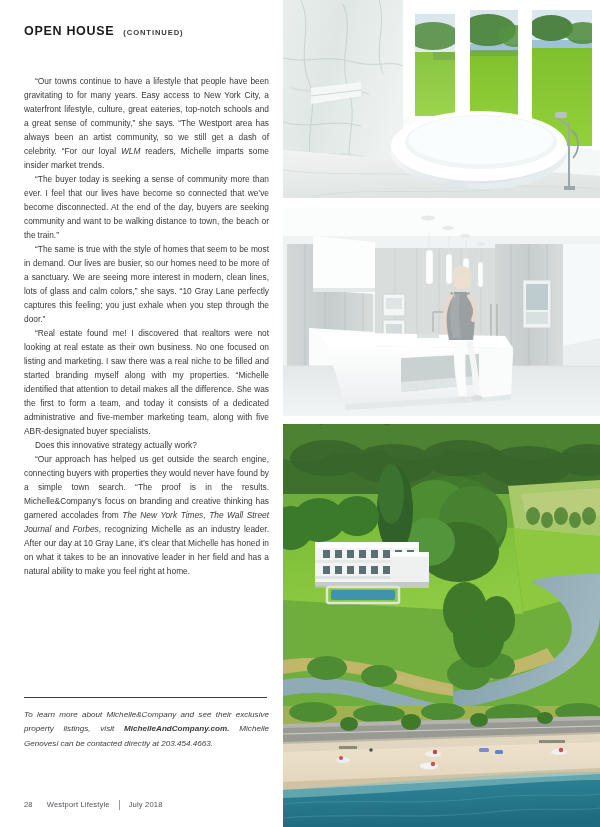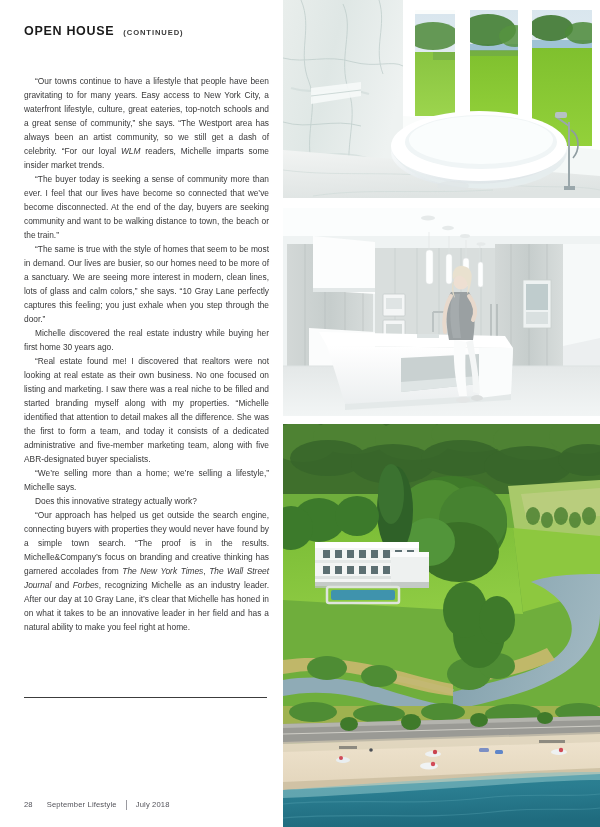--- a/index.html
+++ b/index.html
@@ -153,33 +153,34 @@
 
     <div class="running-head">
       <span class="rh-title">OPEN HOUSE</span>
       <span class="rh-cont">(CONTINUED)</span>
     </div>
 
     <div class="article-body">
       <p id="p0">“Our towns continue to have a lifestyle that people have been gravitating to for many years. Easy access to New York City, a waterfront lifestyle, culture, great eateries, top-notch schools and a great sense of community,” she says. “The Westport area has always been an artist community, so we still get a dash of celebrity. “For our loyal <em>WLM</em> readers, Michelle imparts some insider market trends.</p>
       <p class="tight">“The buyer today is seeking a sense of community more than ever. I feel that our lives have become so connected that we’ve become disconnected. At the end of the day, buyers are seeking community and want to be walking distance to town, the beach or the train.”</p>
       <p>“The same is true with the style of homes that seem to be most in demand. Our lives are busier, so our homes need to be more of a sanctuary. We are seeing more interest in modern, clean lines, lots of glass and calm colors,” she says. “10 Gray Lane perfectly captures this feeling; you just exhale when you step through the door.”</p>
-      <p>Michelle discovered the real estate industry while buying her first home 30 years ago.</p>
       <p class="tight">“Real estate found me! I discovered that realtors were not looking at real estate as their own business. No one focused on listing and marketing. I saw there was a real niche to be filled and started branding myself along with my properties. “Michelle identified that attention to detail makes all the difference. She was the first to form a team, and today it consists of a dedicated administrative and five-member marketing team, along with five ABR-designated buyer specialists.</p>
-      <p>“We’re selling more than a home; we’re selling a lifestyle,” Michelle says.</p>
       <p>Does this innovative strategy actually work?</p>
       <p id="p9">“Our approach has helped us get outside the search engine, connecting buyers with properties they would never have found by a simple town search. “The proof is in the results. Michelle&amp;Company’s focus on branding and creative thinking has garnered accolades from <em>The New York Times</em>, <em>The Wall Street Journal</em> and <em>Forbes</em>, recognizing Michelle as an industry leader. After our day at 10 Gray Lane, it’s clear that Michelle has honed in on what it takes to be an innovative leader in her field and has a natural ability to make you feel right at home.</p>
     </div>
 
     <div class="footnote-rule"></div>
 
+    <p class="footnote">
+      <span>To learn more about Michelle&amp;Company and see their exclusive property listings, visit </span><b>MichelleAndCompany.com.</b><span> Michelle Genovesi can be contacted directly at 203.454.4663.</span>
+    </p>
 
     <div class="page-footer">
       <span class="pg-num">28</span>
-      <span>September Lifestyle</span>
+      <span>Westport Lifestyle</span>
       <span class="pg-sep"></span>
       <span>July 2018</span>
     </div>
   </div>
 
   <div class="photo-col">
 
     <div class="photo" id="photo-bathroom">
       <svg viewBox="0 0 317 198" preserveAspectRatio="none">
         <defs>

